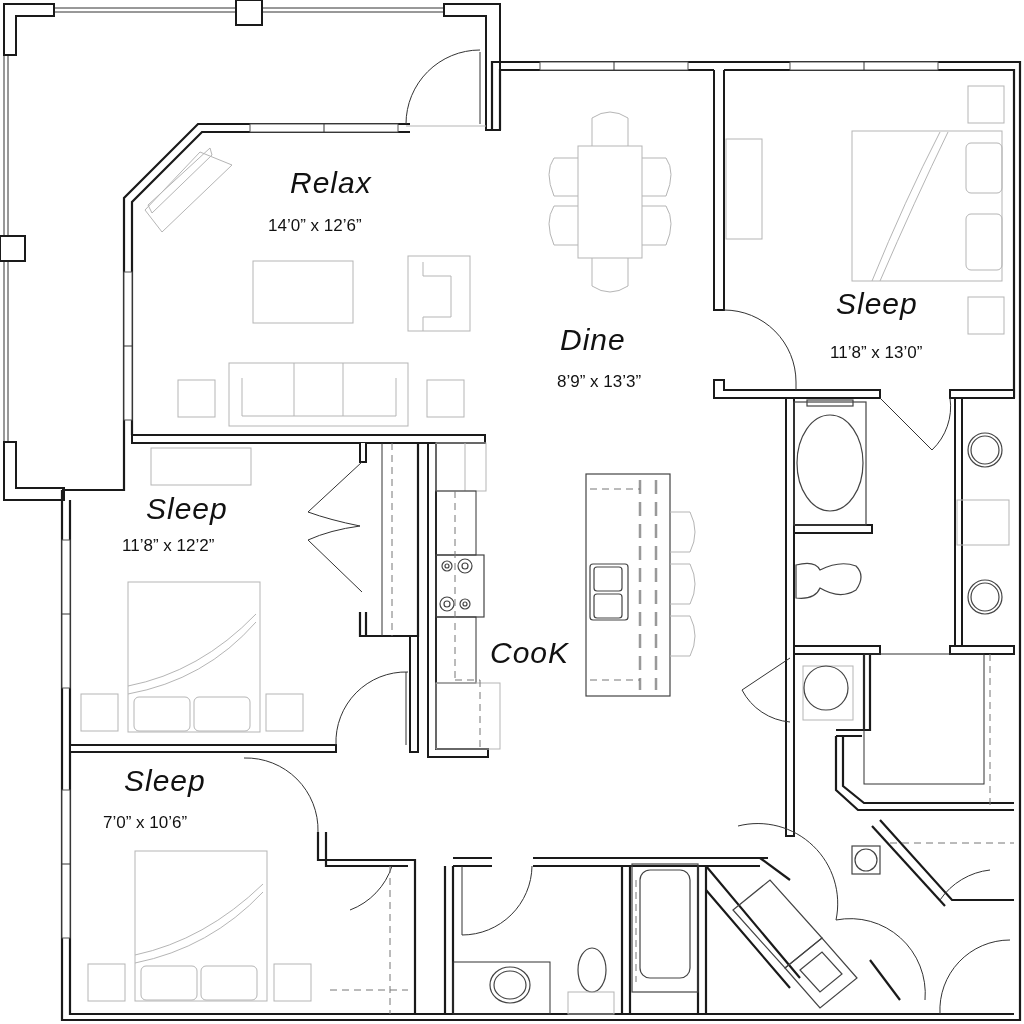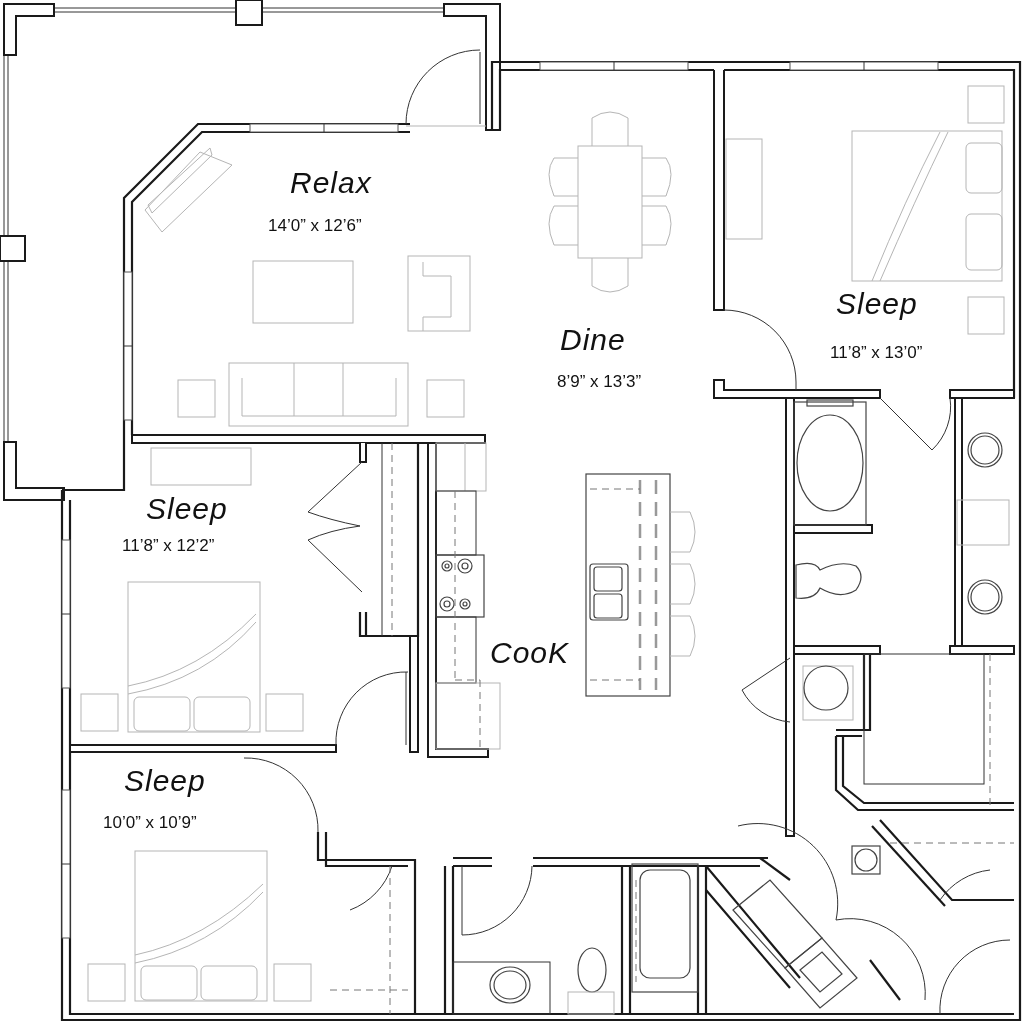--- a/index.html
+++ b/index.html
@@ -271,15 +271,15 @@
 <div class="label" style="left:560px; top:323px;">Dine</div>
 <div class="dim" style="left:557px; top:372px;">8’9” x 13’3”</div>
 
 <div class="label" style="left:836px; top:287px;">Sleep</div>
 <div class="dim" style="left:830px; top:343px;">11’8” x 13’0”</div>
 
 <div class="label" style="left:146px; top:492px;">Sleep</div>
 <div class="dim" style="left:122px; top:536px;">11’8” x 12’2”</div>
 
 <div class="label" style="left:124px; top:764px;">Sleep</div>
-<div class="dim" style="left:103px; top:813px;">10’0” x 10’9”</div>
+<div class="dim" style="left:103px; top:813px;">7’0” x 10’6”</div>
 
 <div class="label" style="left:490px; top:636px;">CooK</div>
 
 </body></html>

